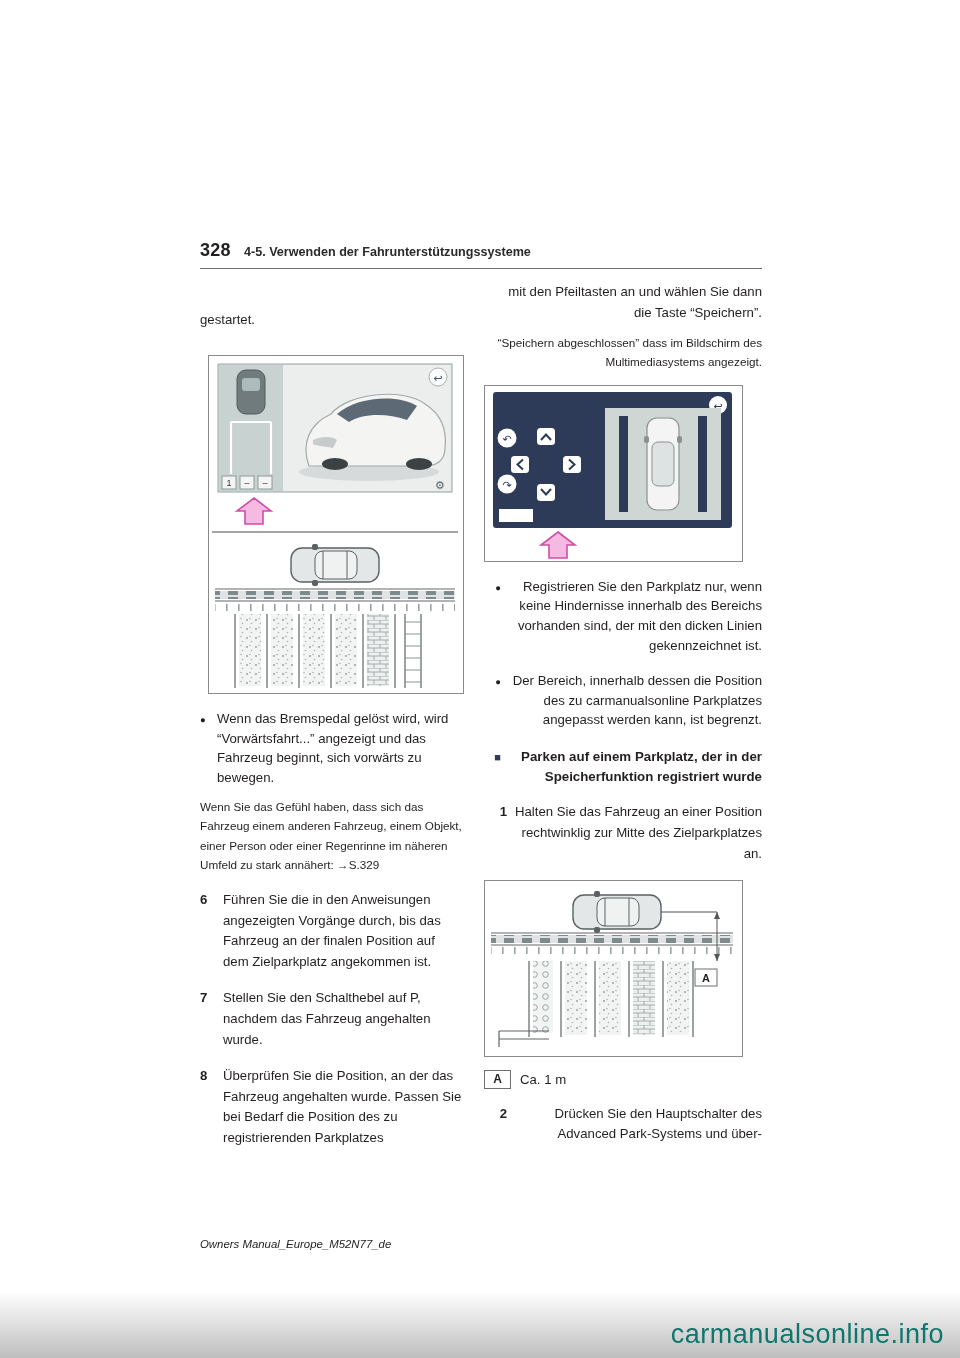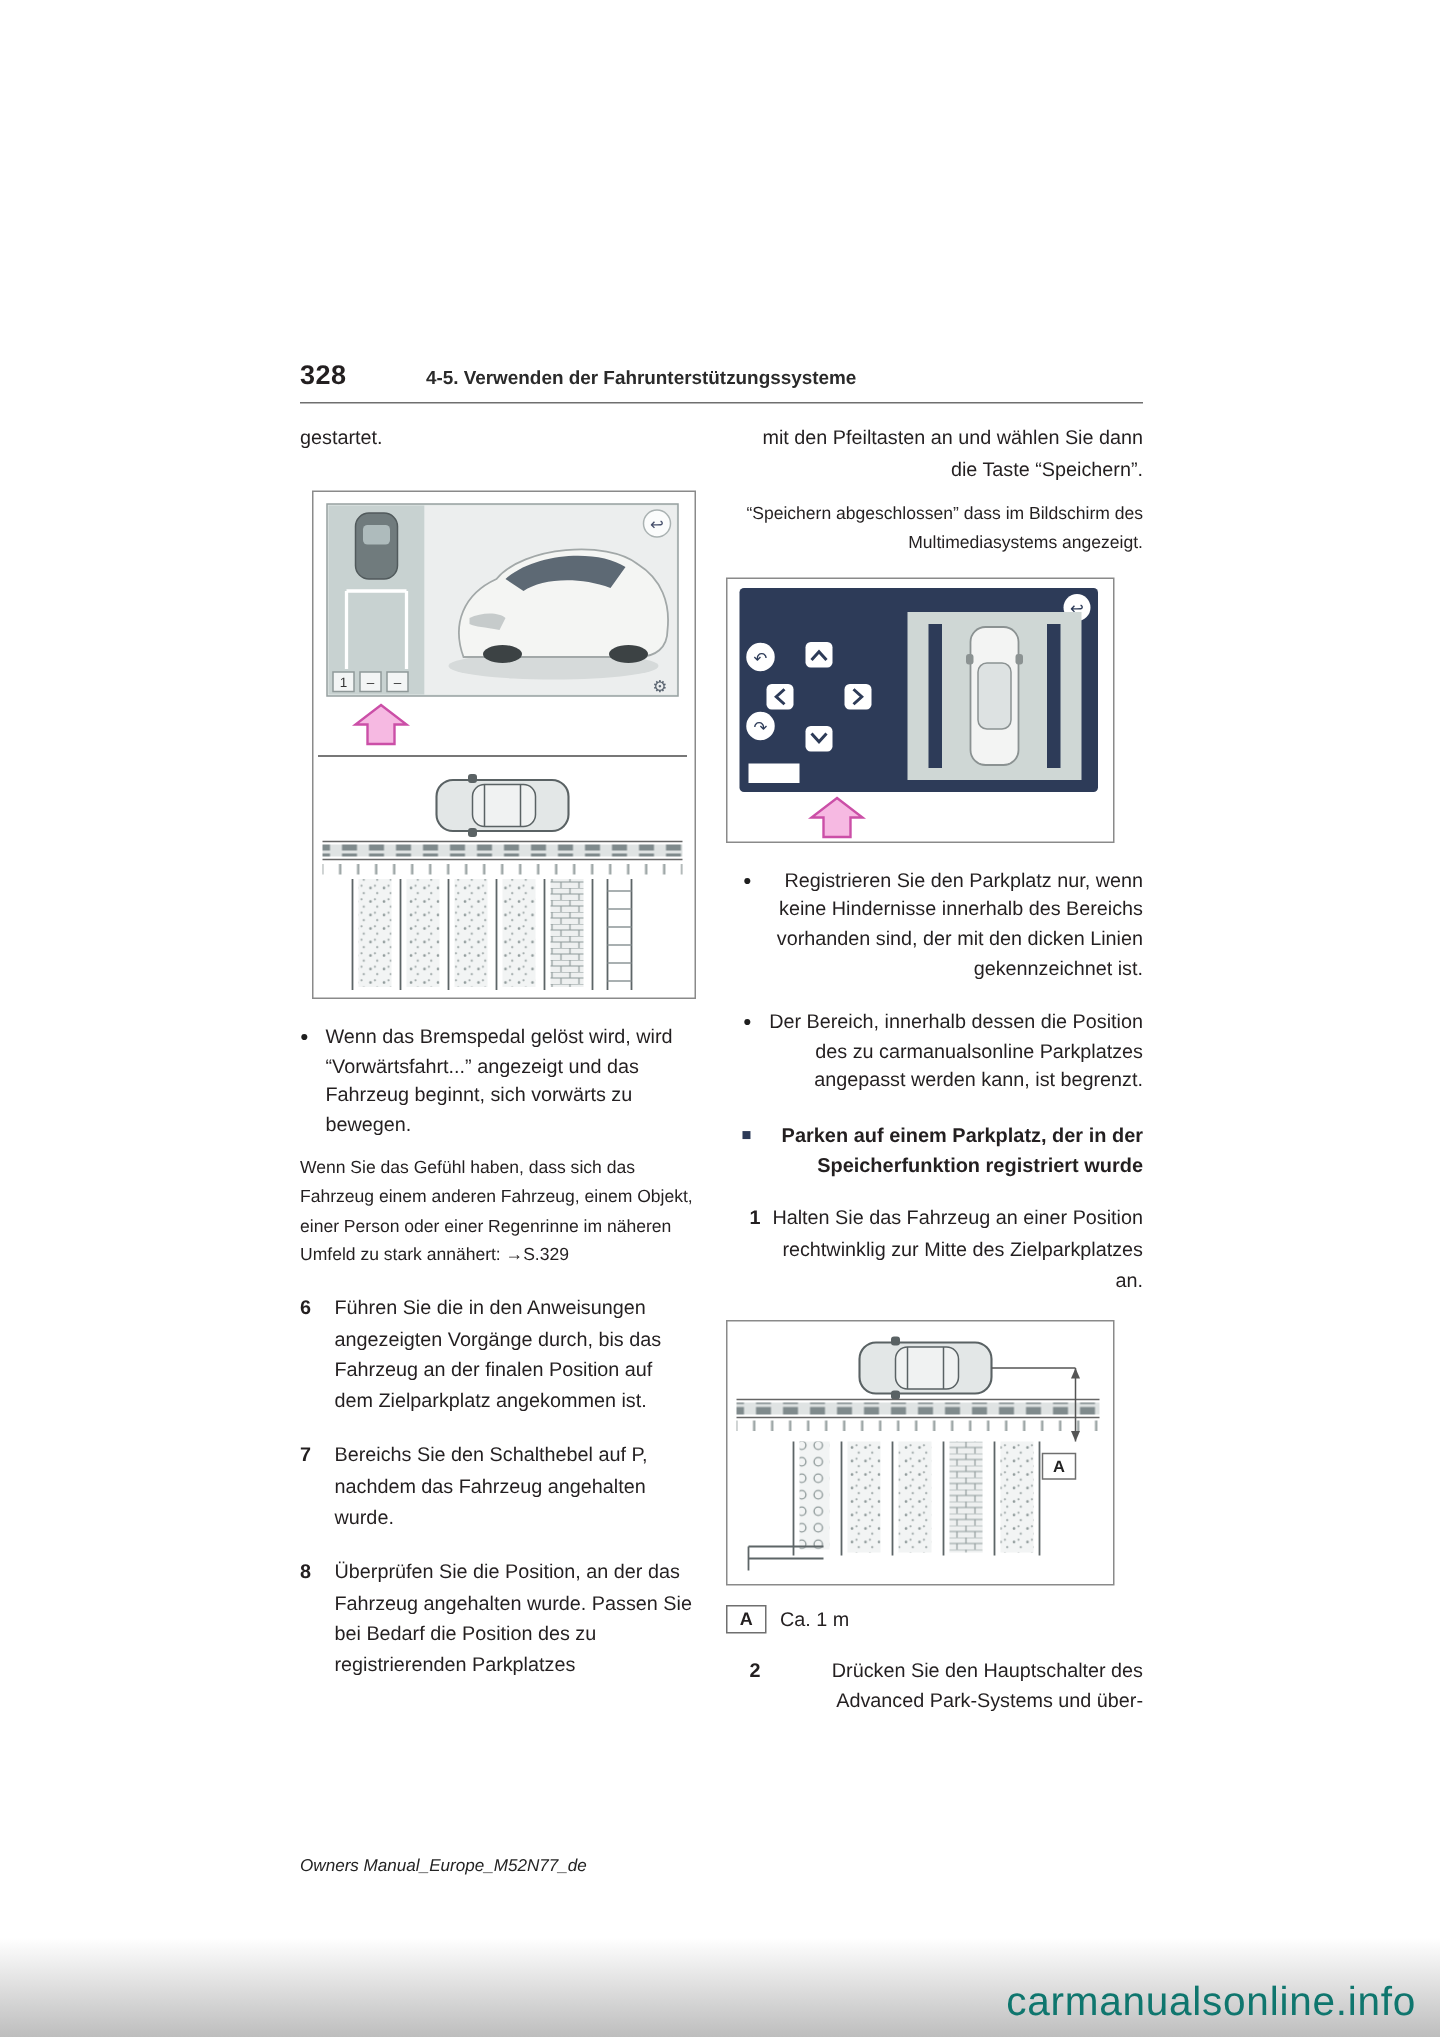--- a/index.html
+++ b/index.html
@@ -1,23 +1,23 @@
 <!DOCTYPE html>
 <html><head>
 <meta charset="utf-8">
 <style>
   html,body{margin:0;padding:0;}
   body{width:960px;height:1358px;background:#ffffff;font-family:"Liberation Sans",sans-serif;color:#231f20;}
   .page{position:relative;width:960px;height:1358px;background:#fff;overflow:hidden;}
   .content{position:absolute;left:200px;top:208px;width:562px;}
   .header-row{display:flex;align-items:baseline;gap:13px;padding-bottom:7px;border-bottom:1.4px solid #6f6f6f;}
   .page-num{font-size:18px;font-weight:bold;letter-spacing:.3px;margin-top:32px;}
-  .section-title{font-size:12.6px;font-weight:bold;color:#2a2a2a;margin-left:40px;}
+  .section-title{font-size:12.6px;font-weight:bold;color:#2a2a2a;}
   .cols{display:flex;gap:22px;margin-top:13px;}
-  .col-left{width:262px;flex:none;}
+  .col-left{width:262px;flex:none;margin-top:28px;}
   .col-right{width:278px;flex:none;text-align:right;}
   p.body{font-size:13.2px;line-height:1.58;margin:0;}
   .cont{padding-left:22px;}
   .note{font-size:11.7px;line-height:1.66;margin:9px 0 0 0;}
   .figure{border:1px solid #8a8a8a;background:#fff;}
   .fig1{width:254px;margin:24px 0 6px 8px;}
   .fig2{width:257px;margin:13px 0 4px 0;}
   .fig3{width:257px;margin:15px 0 4px 0;}
   .figure svg{display:block;}
   .bullet{display:flex;margin-top:15px;font-size:13.2px;line-height:1.5;}
@@ -134,21 +134,21 @@
         </div>
 
         <p class="note">Wenn Sie das Gefühl haben, dass sich das Fahrzeug einem anderen Fahrzeug, einem Objekt, einer Person oder einer Regenrinne im näheren Umfeld zu stark annähert: →S.329</p>
 
         <div class="step">
           <span class="step-num">6</span>
           <span>Führen Sie die in den Anweisungen angezeigten Vorgänge durch, bis das Fahrzeug an der finalen Position auf dem Zielparkplatz angekommen ist.</span>
         </div>
         <div class="step">
           <span class="step-num">7</span>
-          <span>Bereichs Sie den Schalthebel auf P, nachdem das Fahrzeug angehalten wurde.</span>
+          <span>Stellen Sie den Schalthebel auf P, nachdem das Fahrzeug angehalten wurde.</span>
         </div>
         <div class="step">
           <span class="step-num">8</span>
           <span>Überprüfen Sie die Position, an der das Fahrzeug angehalten wurde. Passen Sie bei Bedarf die Position des zu registrierenden Parkplatzes</span>
         </div>
       </div>
 
       <div class="col-right">
         <p class="body cont">mit den Pfeiltasten an und wählen Sie dann die Taste “Speichern”.</p>
         <p class="note">“Speichern abgeschlossen” dass im Bildschirm des Multimediasystems angezeigt.</p>

